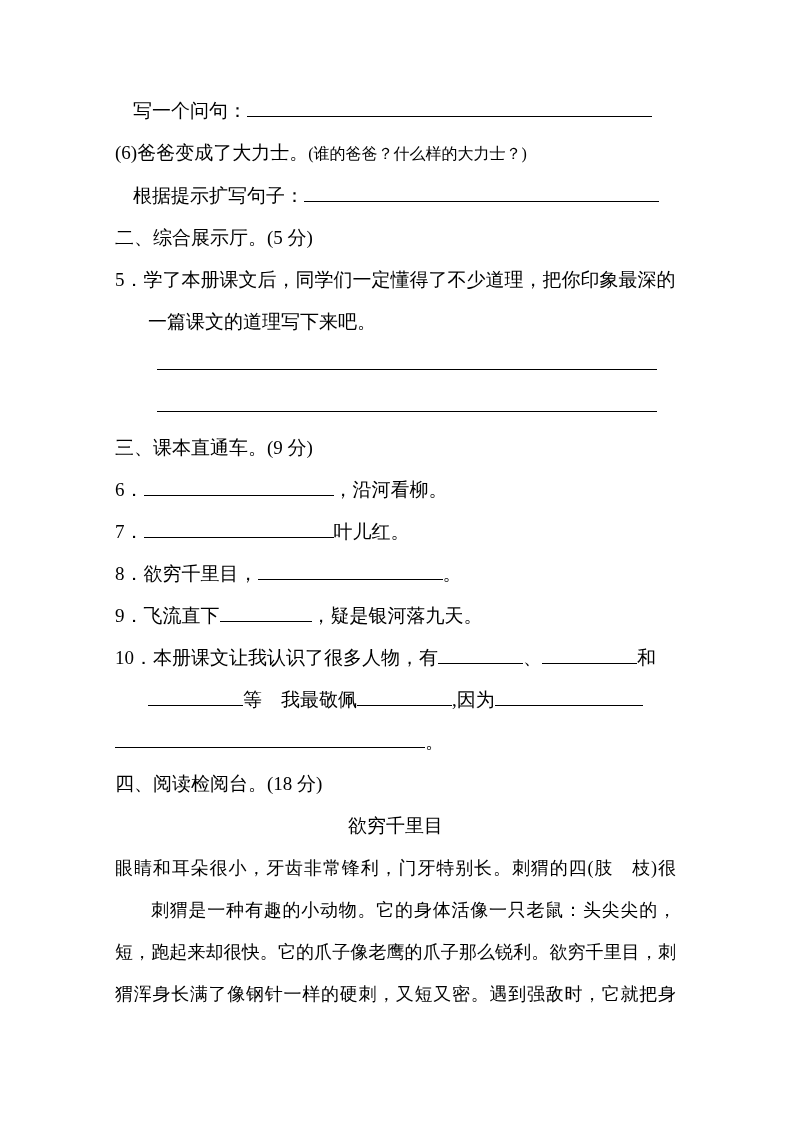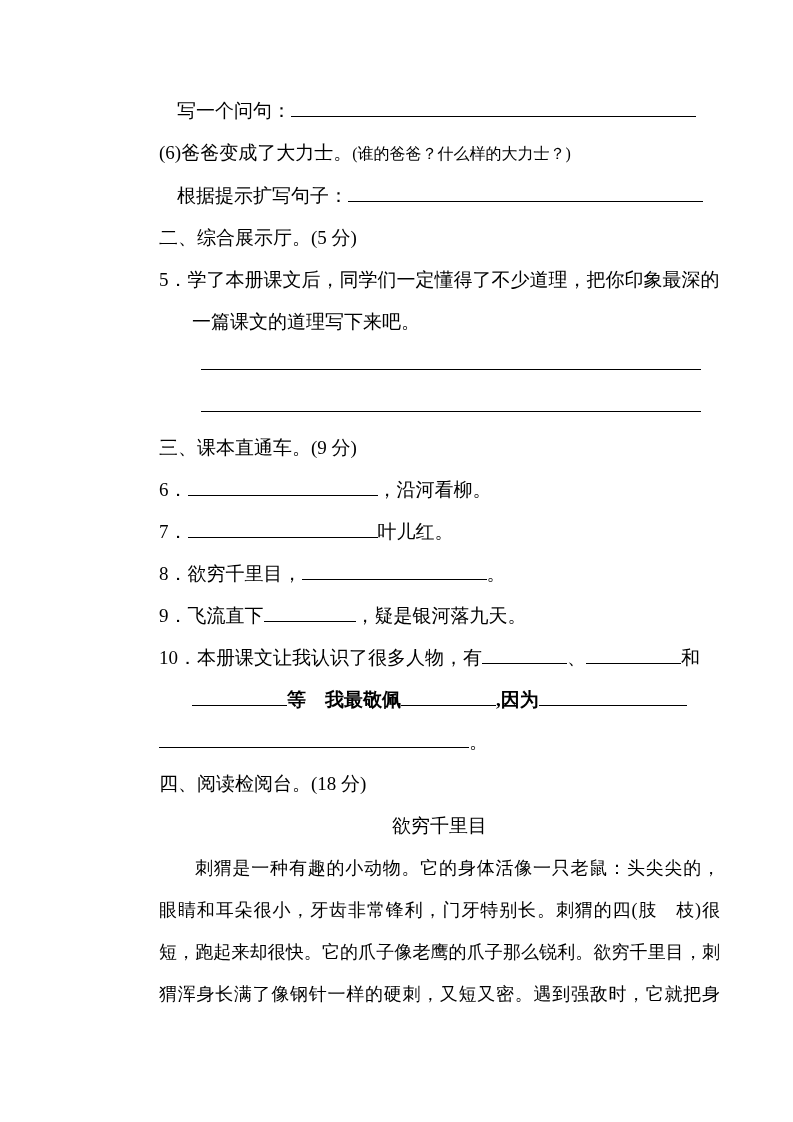--- a/index.html
+++ b/index.html
@@ -9,21 +9,21 @@
     width: 793px;
     height: 1122px;
     margin: 0 auto;
     background: #ffffff;
     color: #000000;
     font-family: "Liberation Serif", "DejaVu Serif", serif;
     font-size: 19px;
     padding: 90px 117px 0 115px;
     overflow: hidden;
   }
-  .doc-body { width: 561px; margin-left: 44px; }
+  .doc-body { width: 561px; }
   .line {
     line-height: 42px;
     white-space: nowrap;
   }
   .line.heading { font-weight: normal; }
   .line.center { text-align: center; }
   .line.para {
     font-size: 18px;
     white-space: normal;
     text-align: justify;
@@ -49,22 +49,22 @@
       <div class="line"><span>5．学了本册课文后，同学们一定懂得了不少道理，把你印象最深的</span></div>
       <div class="line" style="padding-left: 33px;"><span>一篇课文的道理写下来吧。</span></div>
       <div class="line" style="padding-left: 42px;"><span class="blank" style="width: 500px;"></span></div>
       <div class="line" style="padding-left: 42px;"><span class="blank" style="width: 500px;"></span></div>
       <div class="line heading"><span>三、课本直通车。(9 分)</span></div>
       <div class="line"><span>6．</span><span class="blank" style="width: 190px;"></span><span>，沿河看柳。</span></div>
       <div class="line"><span>7．</span><span class="blank" style="width: 190px;"></span><span>叶儿红。</span></div>
       <div class="line"><span>8．欲穷千里目，</span><span class="blank" style="width: 185px;"></span><span>。</span></div>
       <div class="line"><span>9．飞流直下</span><span class="blank" style="width: 92px;"></span><span>，疑是银河落九天。</span></div>
       <div class="line"><span>10．本册课文让我认识了很多人物，有</span><span class="blank" style="width: 85px;"></span><span>、</span><span class="blank" style="width: 95px;"></span><span>和</span></div>
-      <div class="line" style="padding-left: 33px; font-weight: bold;"><span class="blank" style="width: 95px;"></span><span>等　我最敬佩</span><span class="blank" style="width: 95px;"></span><span>,因为</span><span class="blank" style="width: 148px;"></span></div>
+      <div class="line" style="padding-left: 33px;"><span class="blank" style="width: 95px;"></span><span>等　我最敬佩</span><span class="blank" style="width: 95px;"></span><span>,因为</span><span class="blank" style="width: 148px;"></span></div>
       <div class="line"><span class="blank" style="width: 310px;"></span><span>。</span></div>
       <div class="line heading"><span>四、阅读检阅台。(18 分)</span></div>
       <div class="line center"><span>欲穷千里目</span></div>
+      <div class="line para"><span>眼睛和耳朵很小，牙齿非常锋利，门牙特别长。刺猬的四(肢　枝)很</span></div>
       <div class="line para" style="padding-left: 36px;"><span>刺猬是一种有趣的小动物。它的身体活像一只老鼠：头尖尖的，</span></div>
-      <div class="line para"><span>眼睛和耳朵很小，牙齿非常锋利，门牙特别长。刺猬的四(肢　枝)很</span></div>
       <div class="line para"><span>短，跑起来却很快。它的爪子像老鹰的爪子那么锐利。欲穷千里目，刺</span></div>
       <div class="line para"><span>猬浑身长满了像钢针一样的硬刺，又短又密。遇到强敌时，它就把身</span></div>
     </div>
 </div>
 
 </body></html>

